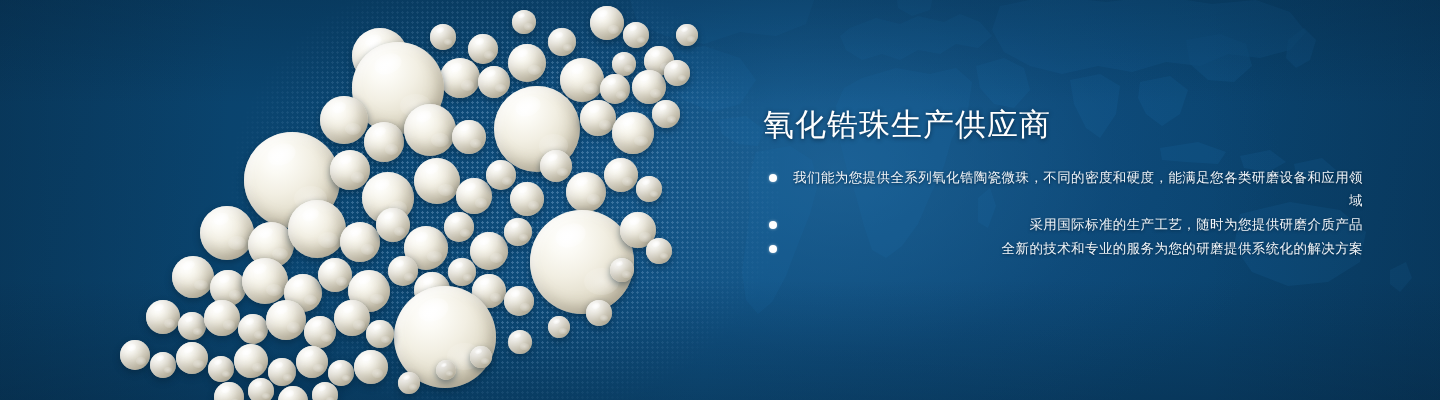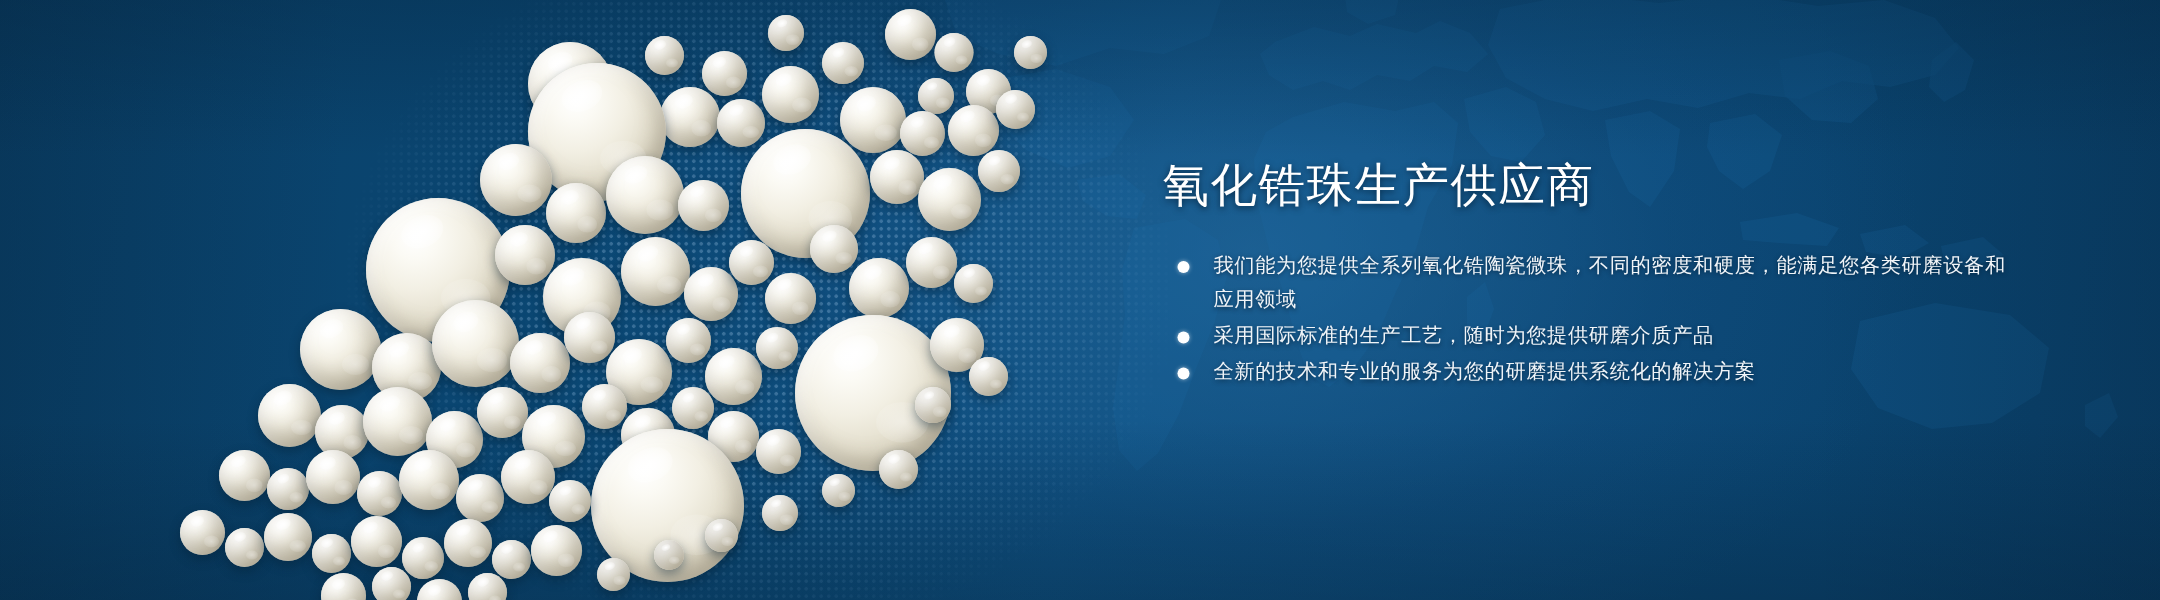--- a/index.html
+++ b/index.html
@@ -110,27 +110,28 @@
     top: 104px;
     width: 600px;
   }
   .headline {
     font-size: 31px;
     line-height: 40px;
     color: #ffffff;
     font-weight: 500;
     letter-spacing: 1px;
     text-shadow: 0 1px 4px rgba(3,26,46,0.75);
-    margin: 0 0 22px 12px;
+    margin: 0 0 22px 0;
     white-space: nowrap;
   }
   .bullets {
     list-style: none;
-    margin: 16px;
+    margin: 0;
     padding: 0;
+    text-align: right;
   }
   .bullet {
     position: relative;
     padding-left: 30px;
     font-size: 13.5px;
     line-height: 23px;
     color: #f0f4f8;
     letter-spacing: 0.4px;
     margin-bottom: 1px;
     text-shadow: 0 1px 3px rgba(3,26,46,0.7);

